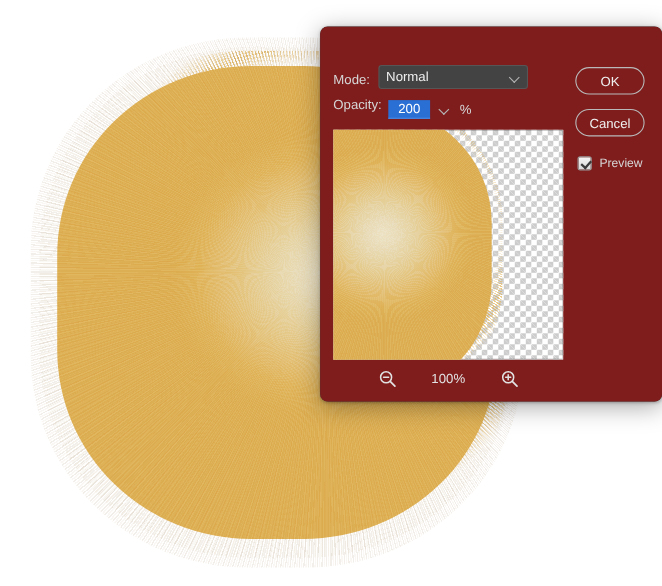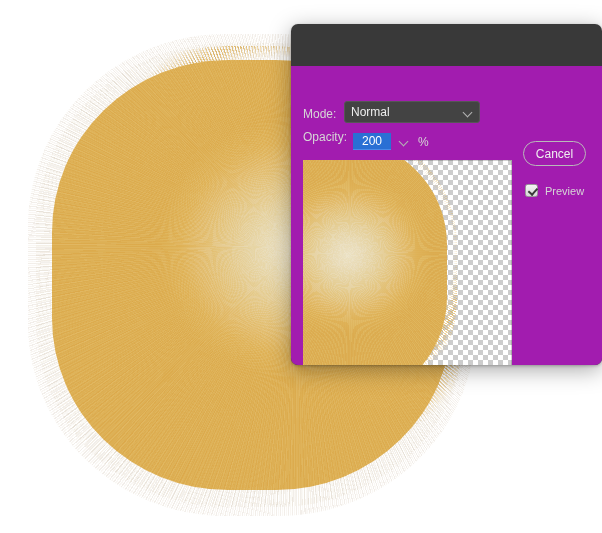--- a/index.html
+++ b/index.html
@@ -121,22 +121,21 @@
   #dialog-title {
     font-size: 12.5px;
     color: #2a2a2a;
     letter-spacing: 0.1px;
     white-space: nowrap;
   }
 
   #dialog-body {
     position: relative;
     height: 386px;
-    background: #a21caf;
-    margin-top: 42px;
+    background: #7f1d1d;
   }
 
   
   .row-label {
     position: absolute;
     font-size: 12px;
     color: #d6d6d6;
     white-space: nowrap;
   }
   #mode-label { left: 12px; top: 41px; }
@@ -376,20 +375,21 @@
     </div>
 
     <div class="row-label" id="opacity-label">Opacity:</div>
 
     <div id="opacity-input-wrap">
       <span id="opacity-value">200</span>
       <span id="opacity-chevron"></span>
       <span id="opacity-percent">%</span>
     </div>
 
+    <div class="pill-btn" id="ok-button">OK</div>
     <div class="pill-btn" id="cancel-button">Cancel</div>
 
     <div id="preview-check-row">
       <span id="preview-checkbox"></span>
       <span id="preview-label">Preview</span>
     </div>
 
     <div id="preview-thumb">
       <div id="preview-fur-fringe"></div>
       <div id="preview-fur"></div>

